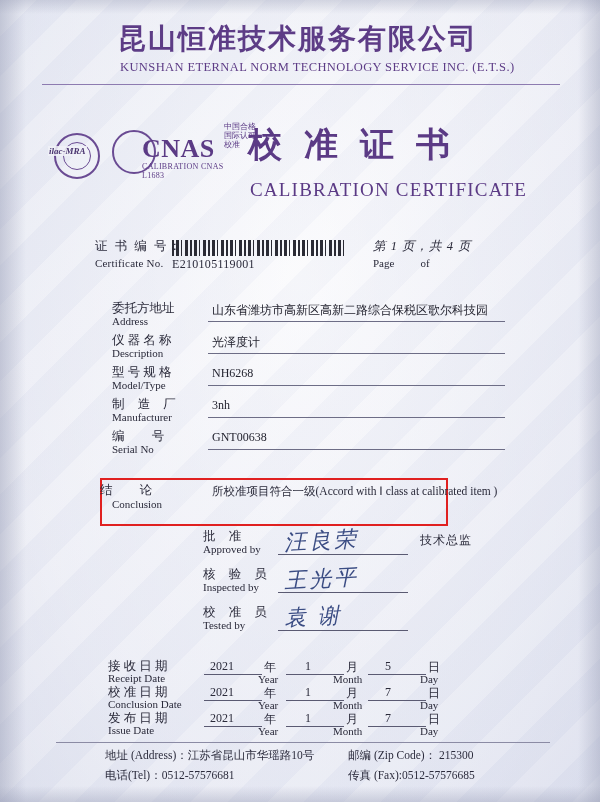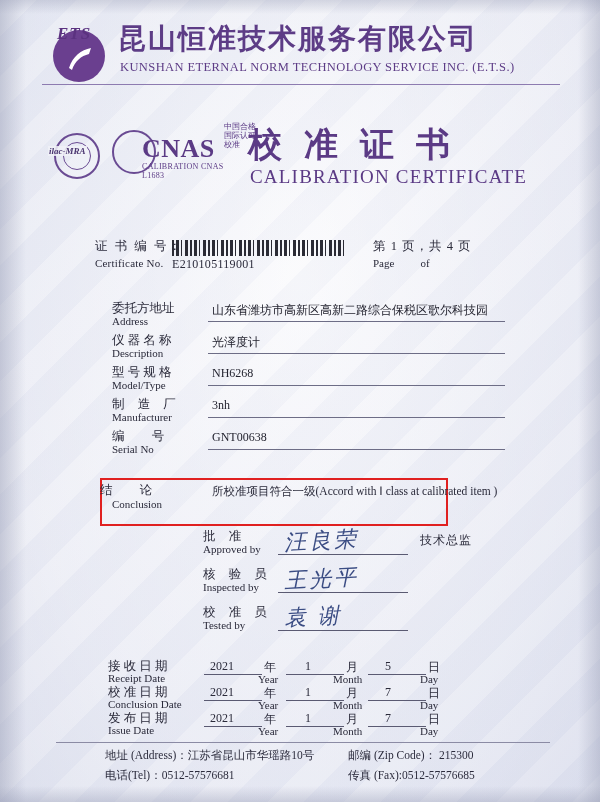--- a/index.html
+++ b/index.html
@@ -175,21 +175,21 @@
     position: absolute;
     left: 248px; top: 2px;
     font-family: "Liberation Serif", serif;
     font-weight: bold;
     font-size: 34px;
     color: #5b3a85;
     letter-spacing: 22px;
   }
   .title-en {
     position: absolute;
-    left: 250px; top: 46px;
+    left: 250px; top: 59px;
     font-family: "Liberation Serif", serif;
     font-size: 19px;
     color: #5b3a85;
     letter-spacing: 1.2px;
   }
 
   
   .cert-row {
     position: absolute;
     top: 238px; left: 0; right: 0;
@@ -219,20 +219,21 @@
     position: absolute;
     left: 172px; top: 19px;
     font-size: 12px;
     letter-spacing: .3px;
   }
   .page-of-cn {
     position: absolute;
     left: 373px; top: 0px;
     font-size: 12.5px;
     letter-spacing: 1px;
+    font-style: italic;
   }
   .page-of-en {
     position: absolute;
     left: 373px; top: 19px;
     font-size: 11px;
   }
   .page-of-en .word-of { margin-left: 26px; }
 
   .fields {
     position: absolute;
@@ -343,27 +344,20 @@
   .scan-edge-t { position:absolute; left:0; top:0; height:14px; width:600px; background:linear-gradient(180deg, rgba(150,155,180,.35), rgba(150,155,180,0)); z-index:5; pointer-events:none;}
   .scan-edge-b { position:absolute; left:0; bottom:0; height:16px; width:600px; background:linear-gradient(0deg, rgba(150,155,180,.38), rgba(150,155,180,0)); z-index:5; pointer-events:none;}
 </style>
 </head>
 <body>
 
 <div class="page">
   <div class="content">
 
     <div class="header">
-      <div class="ets-logo">
-        <div class="ets-circle"></div>
-        <div class="ets-text">ETS</div>
-        <svg class="ets-swoosh" viewBox="0 0 26 26">
-          <path d="M2 22 C6 10, 14 4, 24 2 L22 8 C14 10, 8 15, 5 24 Z" fill="#ffffff"></path>
-        </svg>
-      </div>
       <div class="company-cn">昆山恒准技术服务有限公司</div>
       <div class="company-en">KUNSHAN ETERNAL NORM TECHNOLOGY SERVICE INC. (E.T.S.)</div>
       <div class="header-rule"></div>
     </div>
 
     <div class="titleblock">
       <div class="ilac">
         <div class="ilac-ring"></div>
         <div class="ilac-label">ilac-MRA</div>
       </div>

